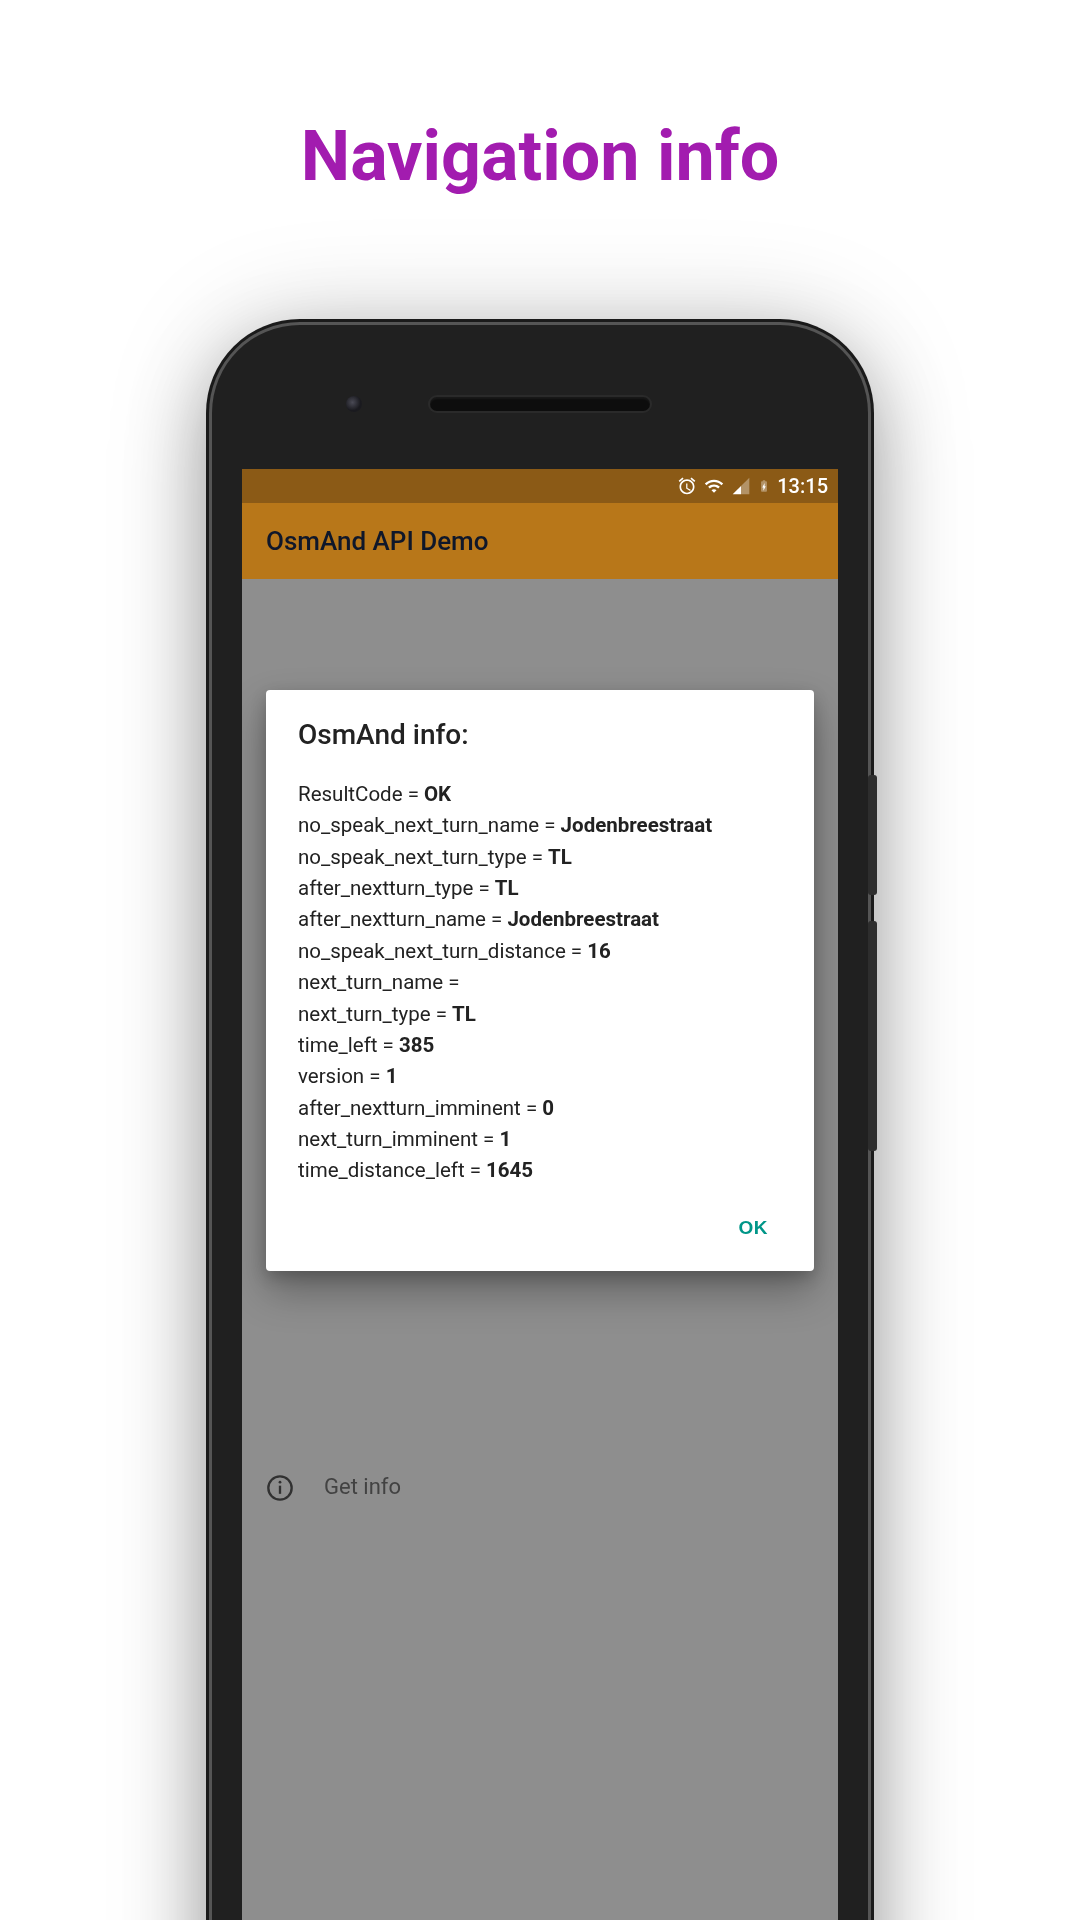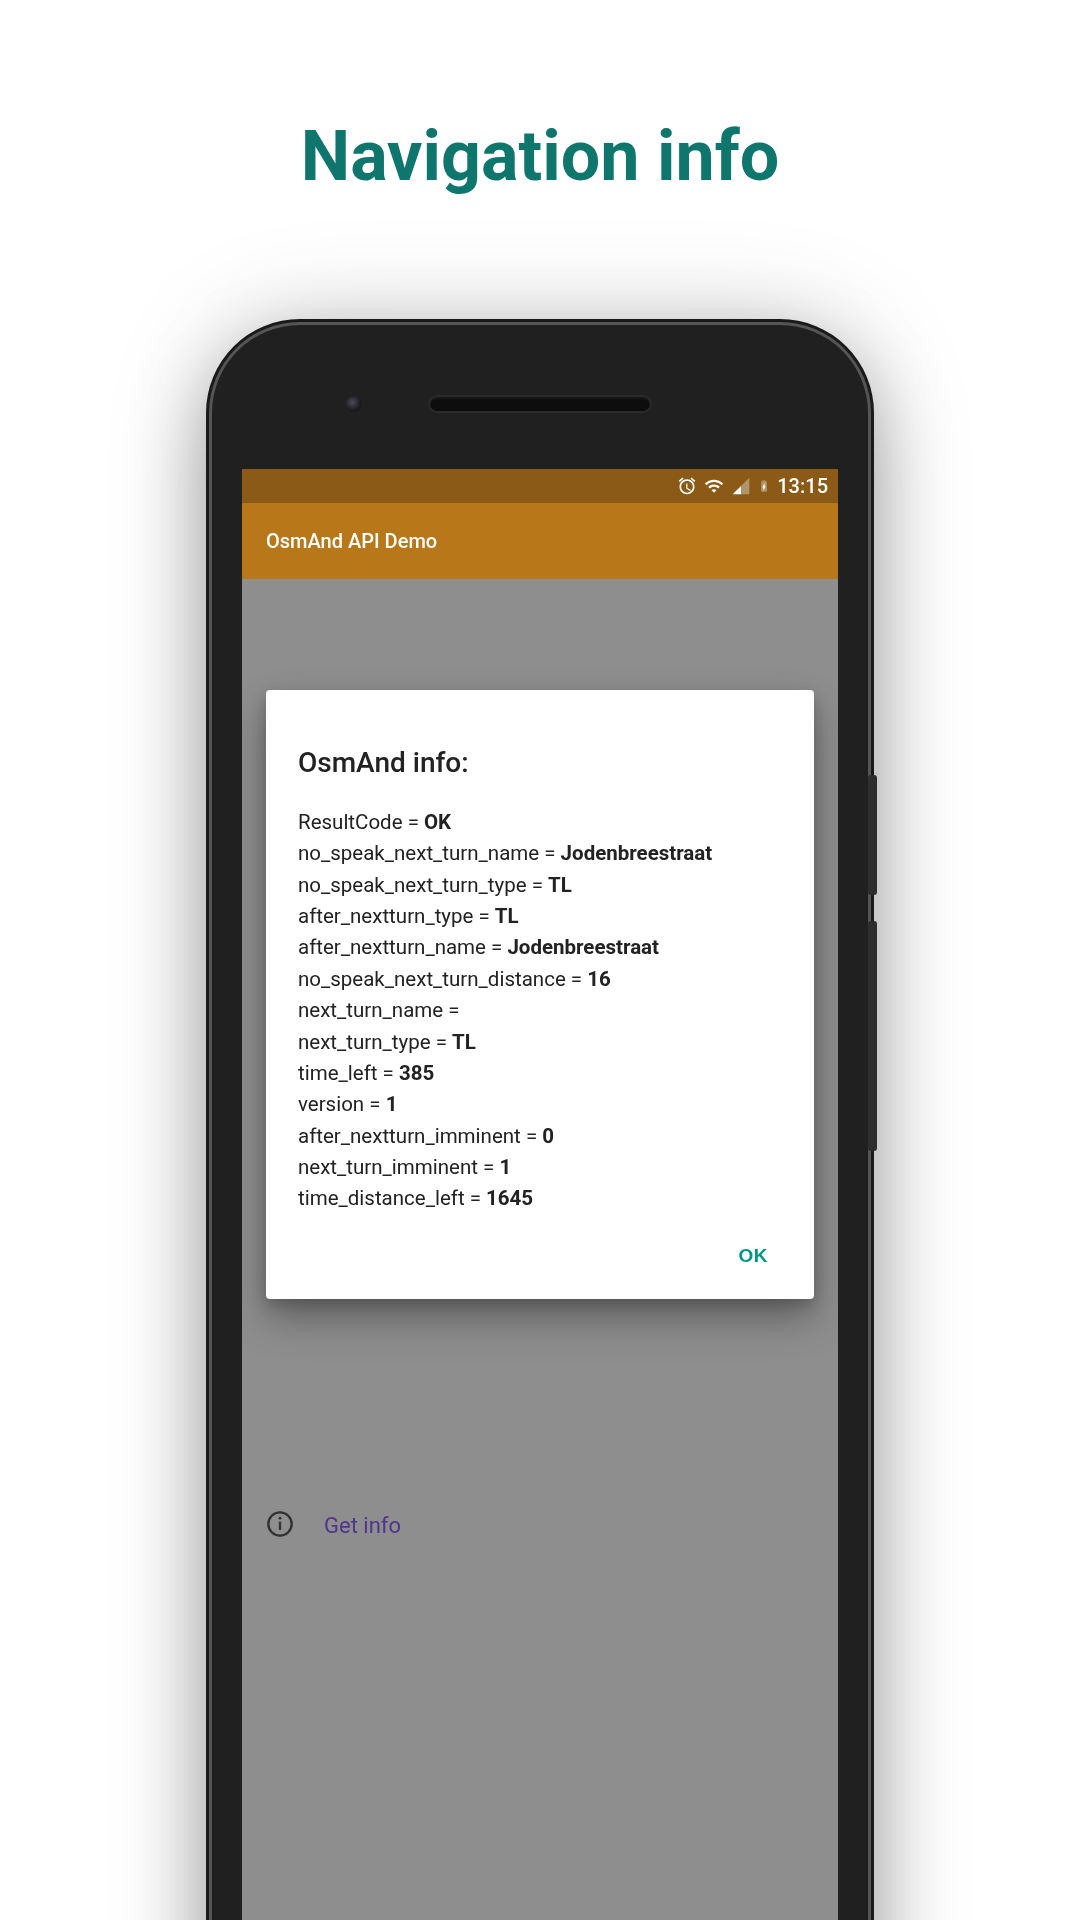--- a/index.html
+++ b/index.html
@@ -7,21 +7,21 @@
   body { position: relative; overflow: hidden; }
 
   .page-title {
     width: 100%;
     text-align: center;
     position: absolute;
     top: 115px;
     left: 0;
     font-size: 70px;
     font-weight: 700;
-    color: #0f766e;
+    color: #a21caf;
     text-shadow: 0 2px 2px rgba(255,255,255,0.5);
   }
 
   
   .phone {
     position: absolute;
     top: 325px;
     left: 50%;
     transform: translateX(-50%);
     width: 656px;
@@ -82,22 +82,22 @@
 
   
   .appbar {
     height: 76px;
     background: #b87719;
     display: flex;
     align-items: center;
     padding: 0 24px;
   }
   .appbar-title {
-    color: #ffffff;
-    font-size: 20px;
+    color: #0f172a;
+    font-size: 26px;
     font-weight: 500;
   }
 
   .content-area {
     position: relative;
     height: calc(100% - 110px);
     background: #f5f5f5;
   }
   
   .bg-row {
@@ -130,21 +130,20 @@
     box-shadow: 0 20px 40px rgba(0,0,0,0.3), 0 6px 16px rgba(0,0,0,0.2);
     padding: 28px 32px 10px 32px;
     display: flex;
     flex-direction: column;
   }
   .dialog-title {
     font-size: 28px;
     font-weight: 500;
     color: #222;
     margin-bottom: 28px;
-    margin-top: 28px;
   }
   .dialog-body {
     font-size: 20.5px;
     line-height: 1.53;
     color: #222;
     margin-bottom: 12px;
   }
   .dialog-body .kv { display: block; }
   .dialog-body .k { font-weight: 400; margin-top: 20px; }
   .dialog-body .v { font-weight: 700; }
@@ -164,22 +163,22 @@
     cursor: pointer;
   }
 
   
   .getinfo-row {
     position: absolute;
     left: 0; right: 0;
     top: 895px;
     height: 64px;
     display: flex;
-    align-items: flex-end;
-    color: #8b5cf6;
+    align-items: flex-start;
+    color: #737373;
     font-size: 22px;
   }
   .getinfo-row .info-icon {
     margin-left: 24px;
     margin-right: 30px;
     width: 28px; height: 28px;
   }
 </style>
 </head>
 <body>

